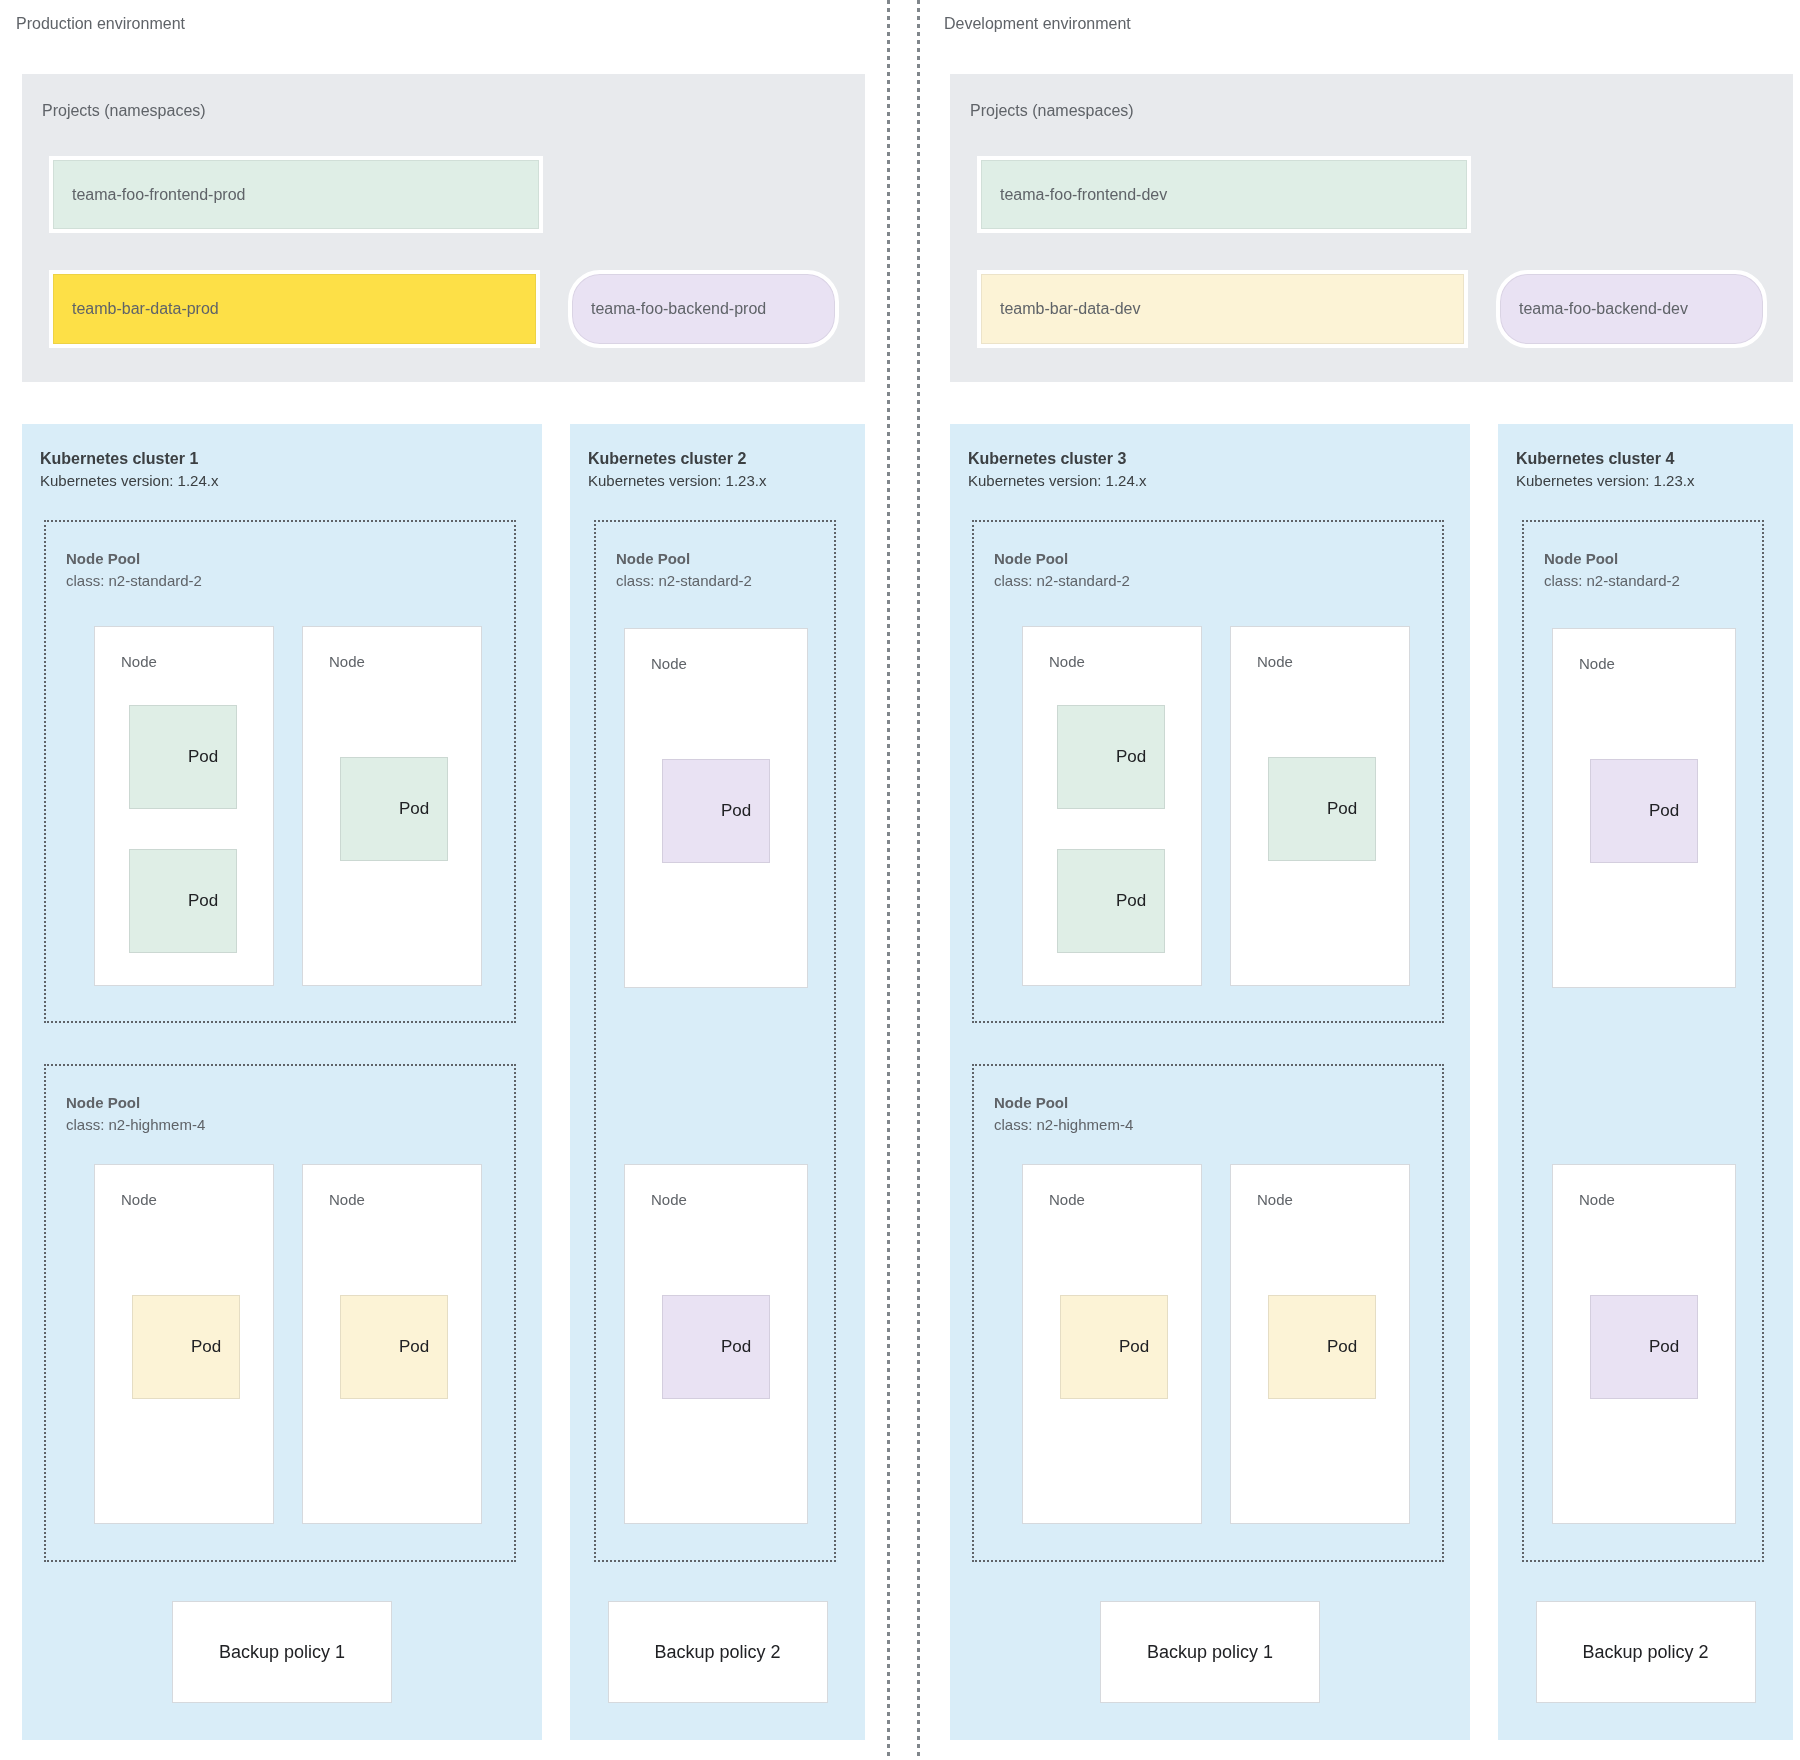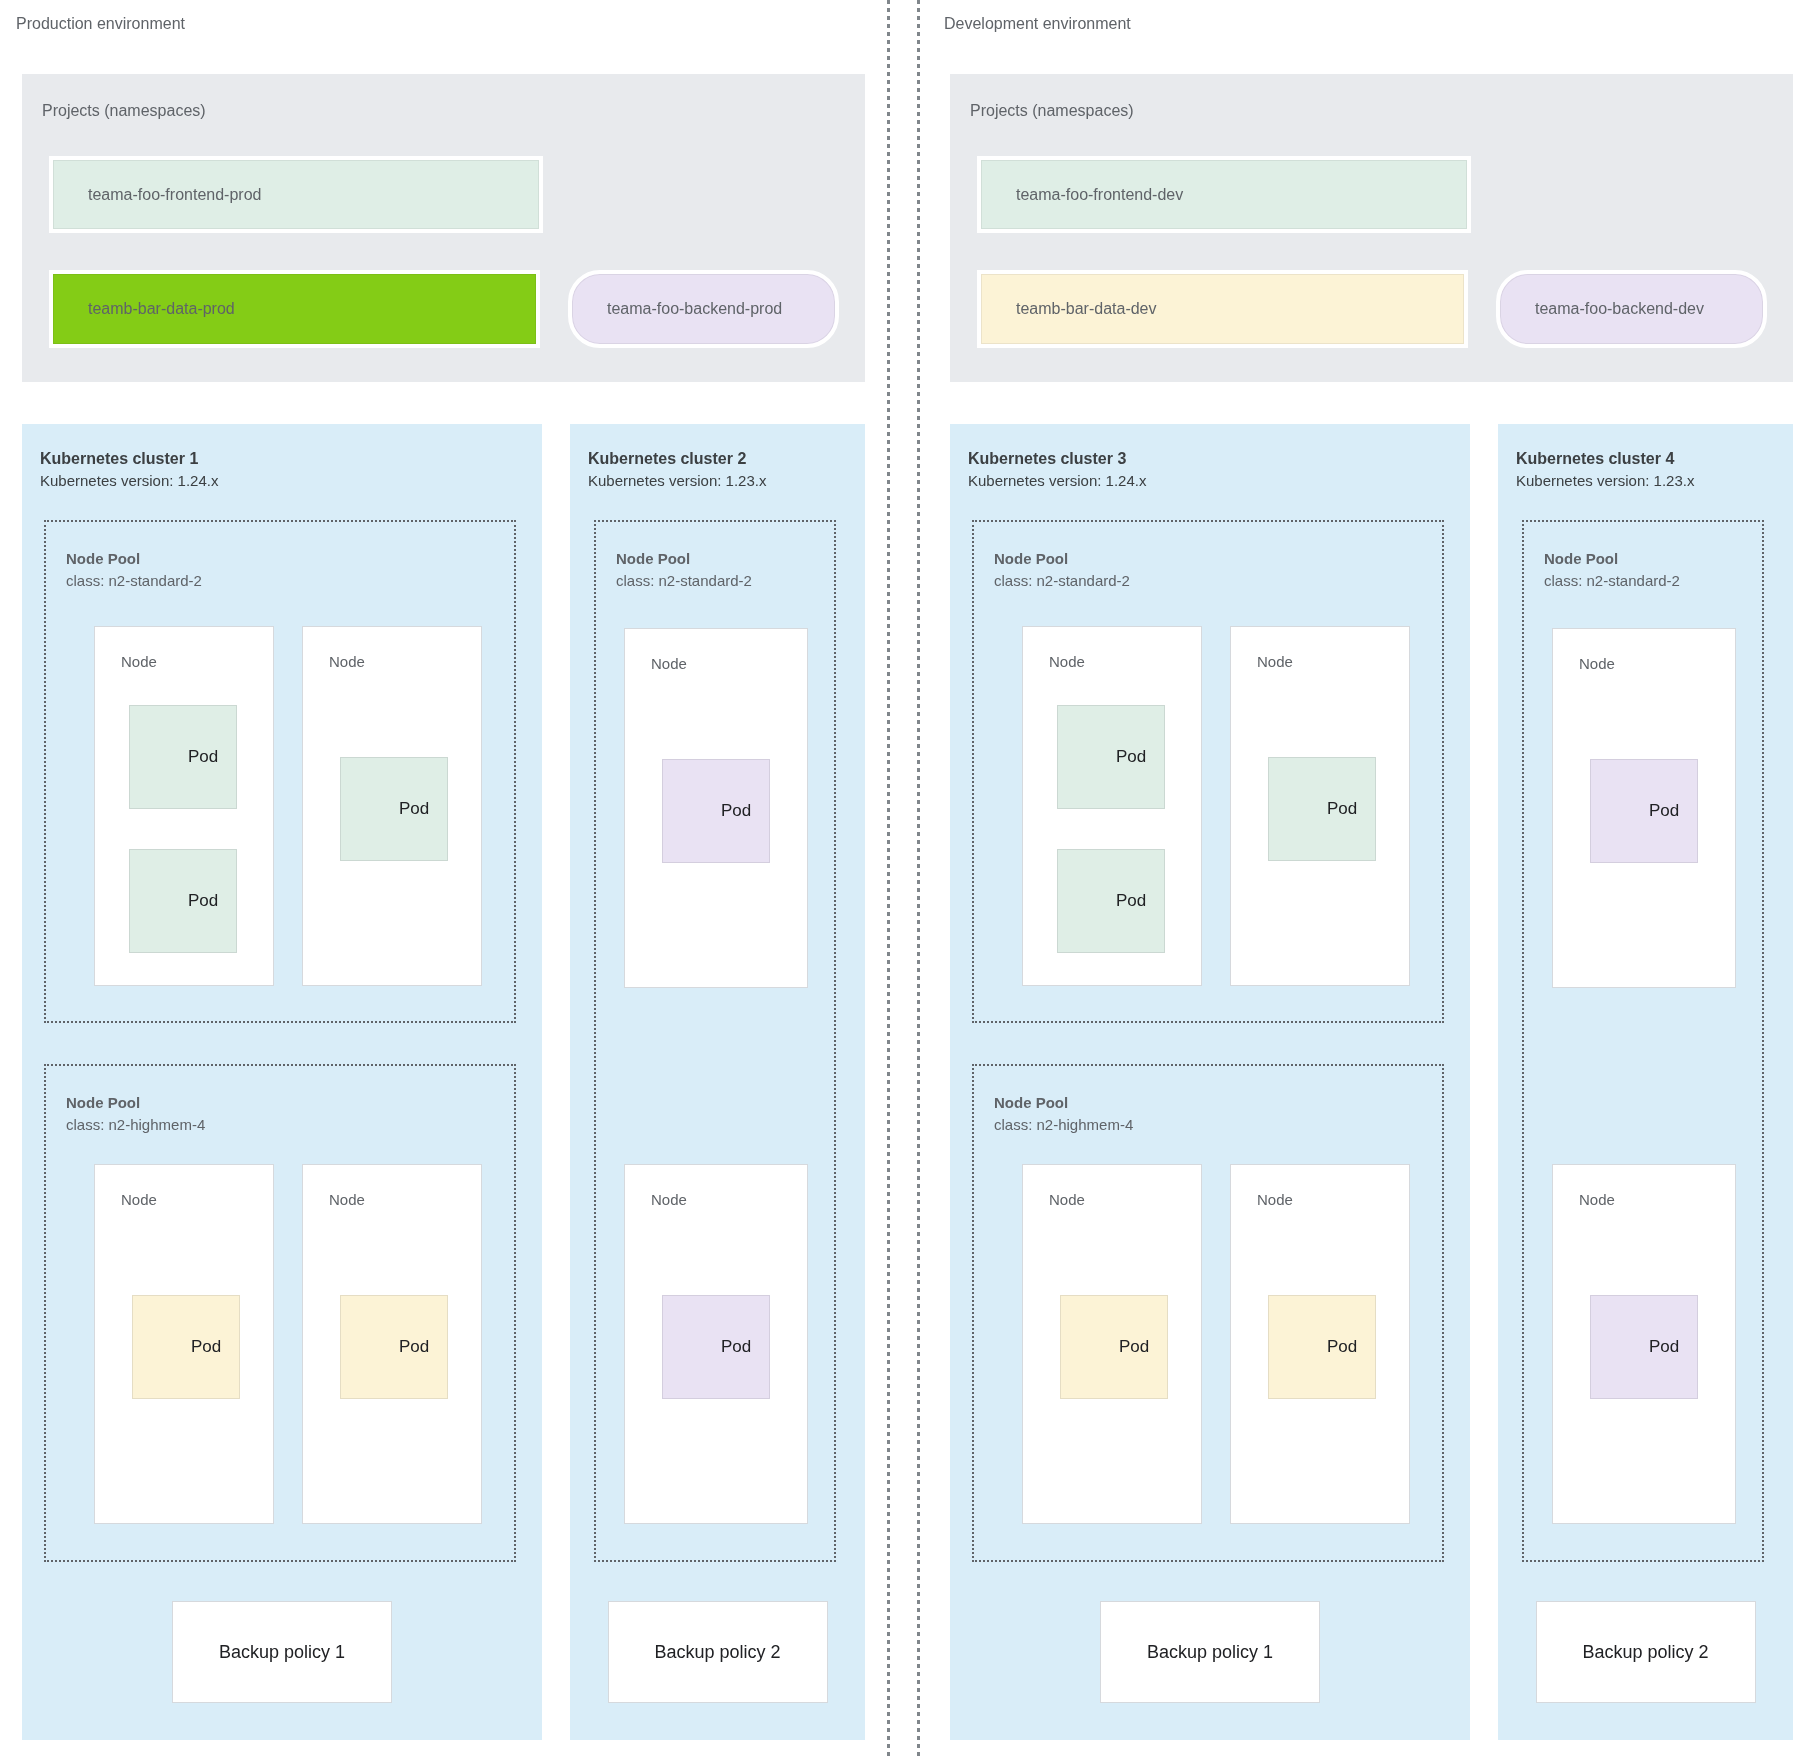--- a/index.html
+++ b/index.html
@@ -13,21 +13,21 @@
   .env-label{position:absolute;top:15px;left:-6px;font-size:16px;color:#5f6368;}
 
   
   .projects{position:absolute;top:74px;left:0;width:843px;height:308px;background:#e8eaed;}
   .projects-title{position:absolute;top:28px;left:20px;font-size:16px;color:#5f6368;}
   .ns{
     position:absolute;box-sizing:border-box;border:4px solid #ffffff;
     box-shadow:inset 0 0 0 1px rgba(32,33,36,0.07);
     display:flex;align-items:center;
   }
-  .ns-label{padding-left:35px;font-size:16px;color:#5f6368;}
+  .ns-label{padding-left:19px;font-size:16px;color:#5f6368;}
   .ns--1{top:82px;left:27px;width:494px;height:77px;}
   .ns--2{top:196px;left:27px;width:491px;height:78px;}
   .ns--3{top:196px;left:546px;width:271px;height:78px;border-radius:32px;}
 
   
   .cluster{position:absolute;top:424px;height:1316px;background:#d9edf8;}
   .cluster--a{left:0;width:520px;}
   .cluster--b{left:548px;width:295px;}
   .cluster-title{position:absolute;top:26px;left:18px;font-size:16px;font-weight:bold;color:#3c4043;}
   .cluster-version{position:absolute;top:48px;left:18px;font-size:15px;color:#3c4043;}
@@ -83,21 +83,21 @@
 <div class="canvas">
 
   <section class="env env--prod">
     <div class="env-label">Production environment</div>
 
     <div class="projects">
       <div class="projects-title">Projects (namespaces)</div>
       <div class="ns ns--1" style="background: rgb(223, 238, 230);">
         <span class="ns-label">teama-foo-frontend-prod</span>
       </div>
-      <div class="ns ns--2" style="background: #84cc16;">
+      <div class="ns ns--2" style="background: #fde047;">
         <span class="ns-label">teamb-bar-data-prod</span>
       </div>
       <div class="ns ns--3" style="background: rgb(233, 226, 243);">
         <span class="ns-label">teama-foo-backend-prod</span>
       </div>
     </div>
 
     <div class="cluster cluster--a">
       <div class="cluster-title">Kubernetes cluster 1</div>
       <div class="cluster-version">Kubernetes version: 1.24.x</div>

